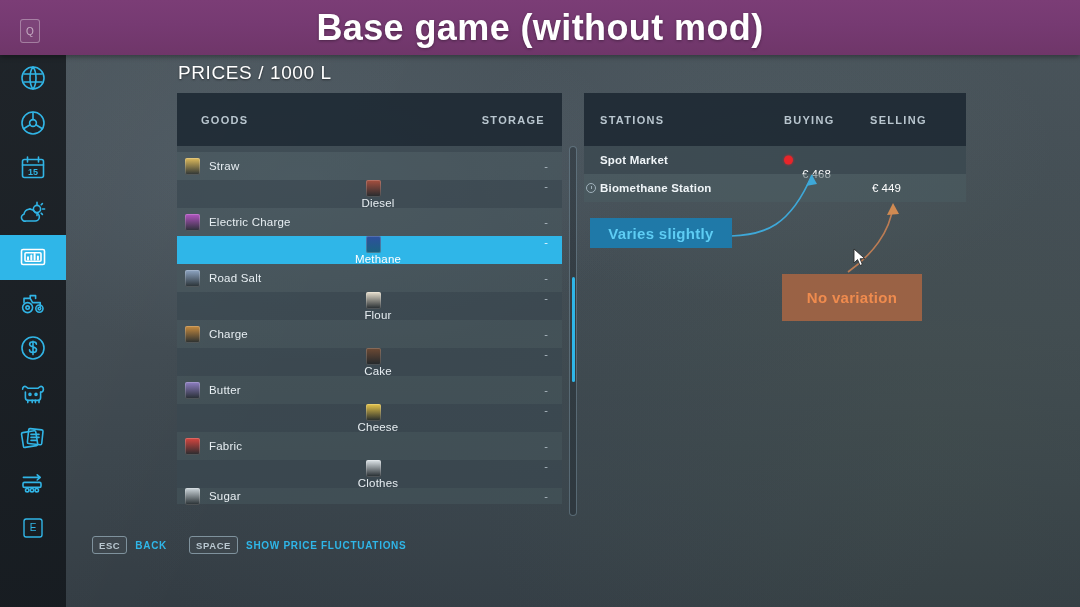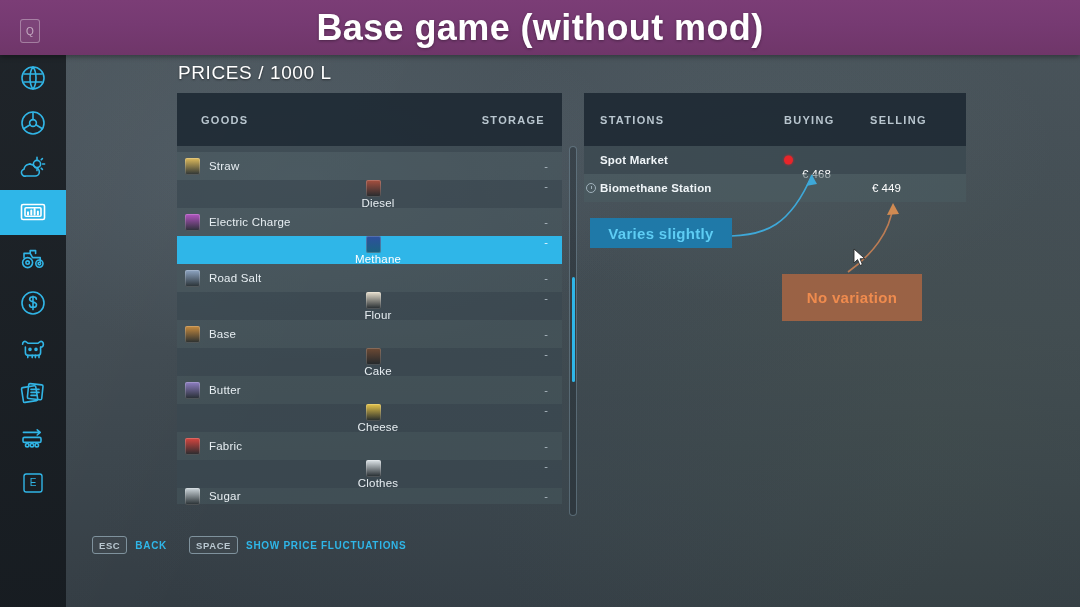--- a/index.html
+++ b/index.html
@@ -220,20 +220,29 @@
     <div class="side-item">
       <span>
         <svg width="26" height="26" viewBox="0 0 26 26" fill="none" stroke="currentColor" stroke-width="1.6" stroke-linecap="round" stroke-linejoin="round">
           <circle cx="13" cy="13" r="11"></circle>
           <circle cx="13" cy="13" r="3.4"></circle>
           <path d="M13 9.6V2.2M10.1 14.7 3.6 18.8M15.9 14.7l6.5 4.1"></path>
         </svg>
       </span>
     </div>
     <div class="side-item">
+      <span style="position:relative;display:block">
+        <svg width="26" height="26" viewBox="0 0 26 26" fill="none" stroke="currentColor" stroke-width="1.6" stroke-linecap="round">
+          <rect x="2.5" y="4.5" width="21" height="18" rx="2"></rect>
+          <path d="M2.5 10h21M7.5 2v5M18.5 2v5"></path>
+        </svg>
+        <span style="position:absolute;left:0;right:0;top:12px;text-align:center;font-size:9px;font-weight:bold;color:currentColor">15</span>
+      </span>
+    </div>
+    <div class="side-item">
       <span>
         <svg width="26" height="26" viewBox="0 0 26 26" fill="none" stroke="currentColor" stroke-width="1.6" stroke-linecap="round" stroke-linejoin="round">
           <circle cx="17" cy="9" r="3.6"></circle>
           <path d="M17 2.4v2M17 15.6v-1M22.6 9h2M9.4 9h1M21.2 4.8l1.2-1.2M21.2 13.2l1.2 1.2"></path>
           <path d="M6 21h9a4.2 4.2 0 0 0 .3-8.4A6 6 0 0 0 4 14.2 3.5 3.5 0 0 0 6 21z"></path>
         </svg>
       </span>
     </div>
     <div class="side-item active">
       <span>
@@ -341,21 +350,21 @@
         <span class="gname">Road Salt</span>
         <span class="gstore">-</span>
       </div>
       <div class="goods-row even">
         <span class="gicon" style="background:linear-gradient(180deg,#e8e0cf,rgba(0,0,0,.45));box-shadow:inset 0 0 0 1px rgba(255,255,255,.18)"></span>
         <span class="gname">Flour</span>
         <span class="gstore">-</span>
       </div>
       <div class="goods-row odd">
         <span class="gicon" style="background:linear-gradient(180deg,#c98c3e,rgba(0,0,0,.45));box-shadow:inset 0 0 0 1px rgba(255,255,255,.18)"></span>
-        <span class="gname">Base</span>
+        <span class="gname">Charge</span>
         <span class="gstore">-</span>
       </div>
       <div class="goods-row even">
         <span class="gicon" style="background:linear-gradient(180deg,#6e4a34,rgba(0,0,0,.45));box-shadow:inset 0 0 0 1px rgba(255,255,255,.18)"></span>
         <span class="gname">Cake</span>
         <span class="gstore">-</span>
       </div>
       <div class="goods-row odd">
         <span class="gicon" style="background:linear-gradient(180deg,#8f7fc4,rgba(0,0,0,.45));box-shadow:inset 0 0 0 1px rgba(255,255,255,.18)"></span>
         <span class="gname">Butter</span>

